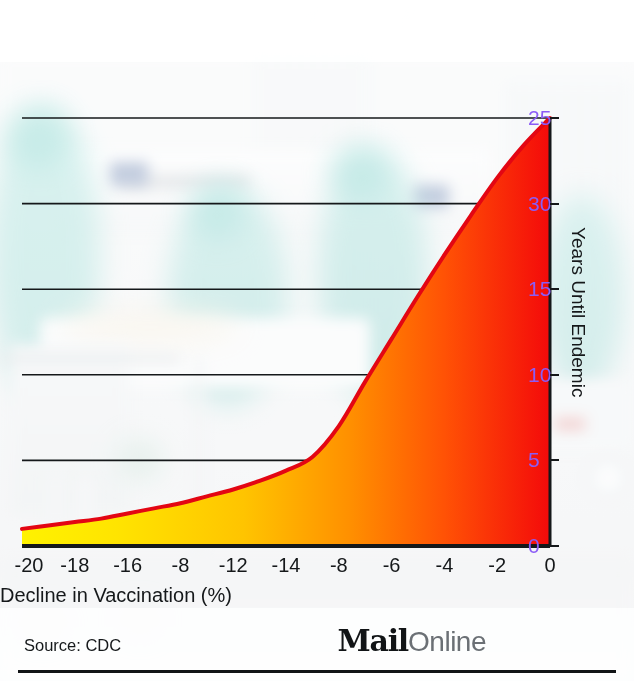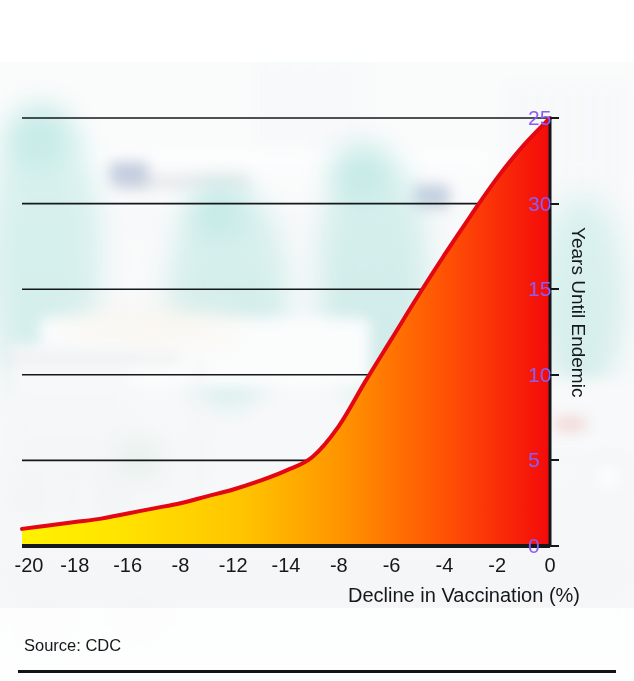--- a/index.html
+++ b/index.html
@@ -149,21 +149,21 @@
     font-size: 19px; color: #15181a; white-space: nowrap;
     transform-origin: left top; transform: rotate(90deg);
   }
   .xtick {
     position: absolute; top: 492px;
     font-size: 20px; color: #15181a; text-align: center;
     transform: translateX(-50%); white-space: nowrap;
   }
   #xlabel {
     position: absolute; left: 0; top: 522px; width: 580px;
-    text-align: right; font-size: 20px; color: #15181a;
+    text-align: left; font-size: 20px; color: #15181a;
   }
 
   
   #footer { position: absolute; left: 0; top: 608px; width: 508px; height: 73px; }
   #source {
     position: absolute; left: 24px; top: 28px;
     font-size: 16.5px; color: #15181a; white-space: nowrap;
   }
   #brand {
     position: absolute; right: 22px; top: 18px;
@@ -281,16 +281,19 @@
         <div class="xtick" style="left: 391.6px;">-6</div>
         <div class="xtick" style="left: 444.4px;">-4</div>
         <div class="xtick" style="left: 497.2px;">-2</div>
         <div class="xtick" style="left: 550px;">0</div>
       </div>
     <div id="xlabel">Decline in Vaccination (%)</div>
   </div>
 
   <div id="footer">
     <div id="source">Source: CDC</div>
+    <div id="brand">
+      <span class="mail">Mail</span><span class="online">Online</span>
+    </div>
     <div id="footrule"></div>
   </div>
 
 </div>
 
 </body></html>

